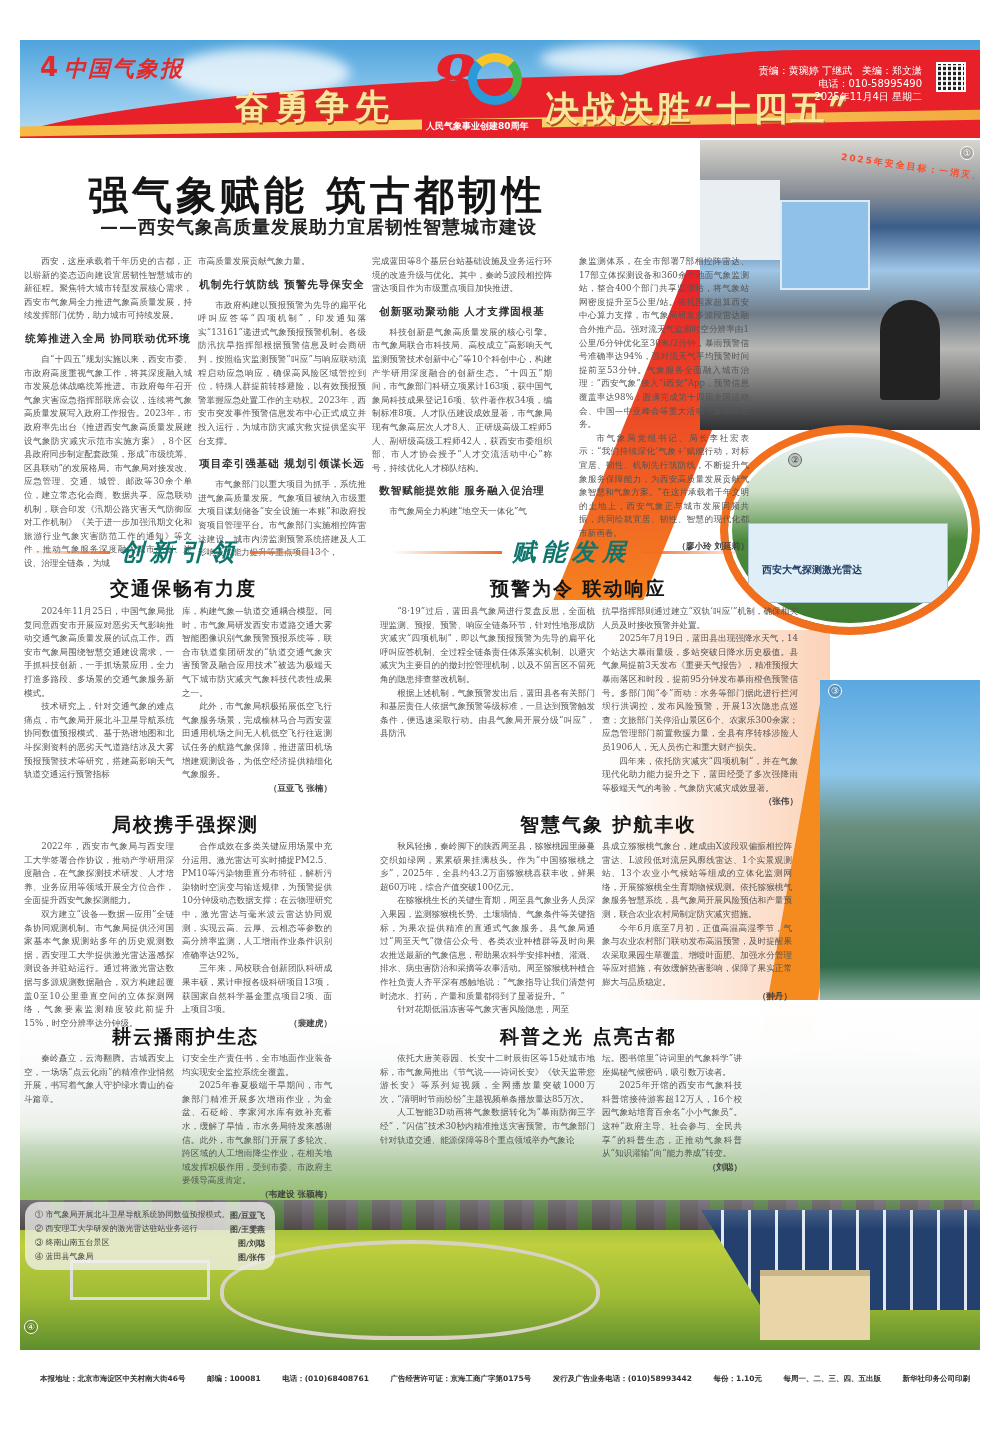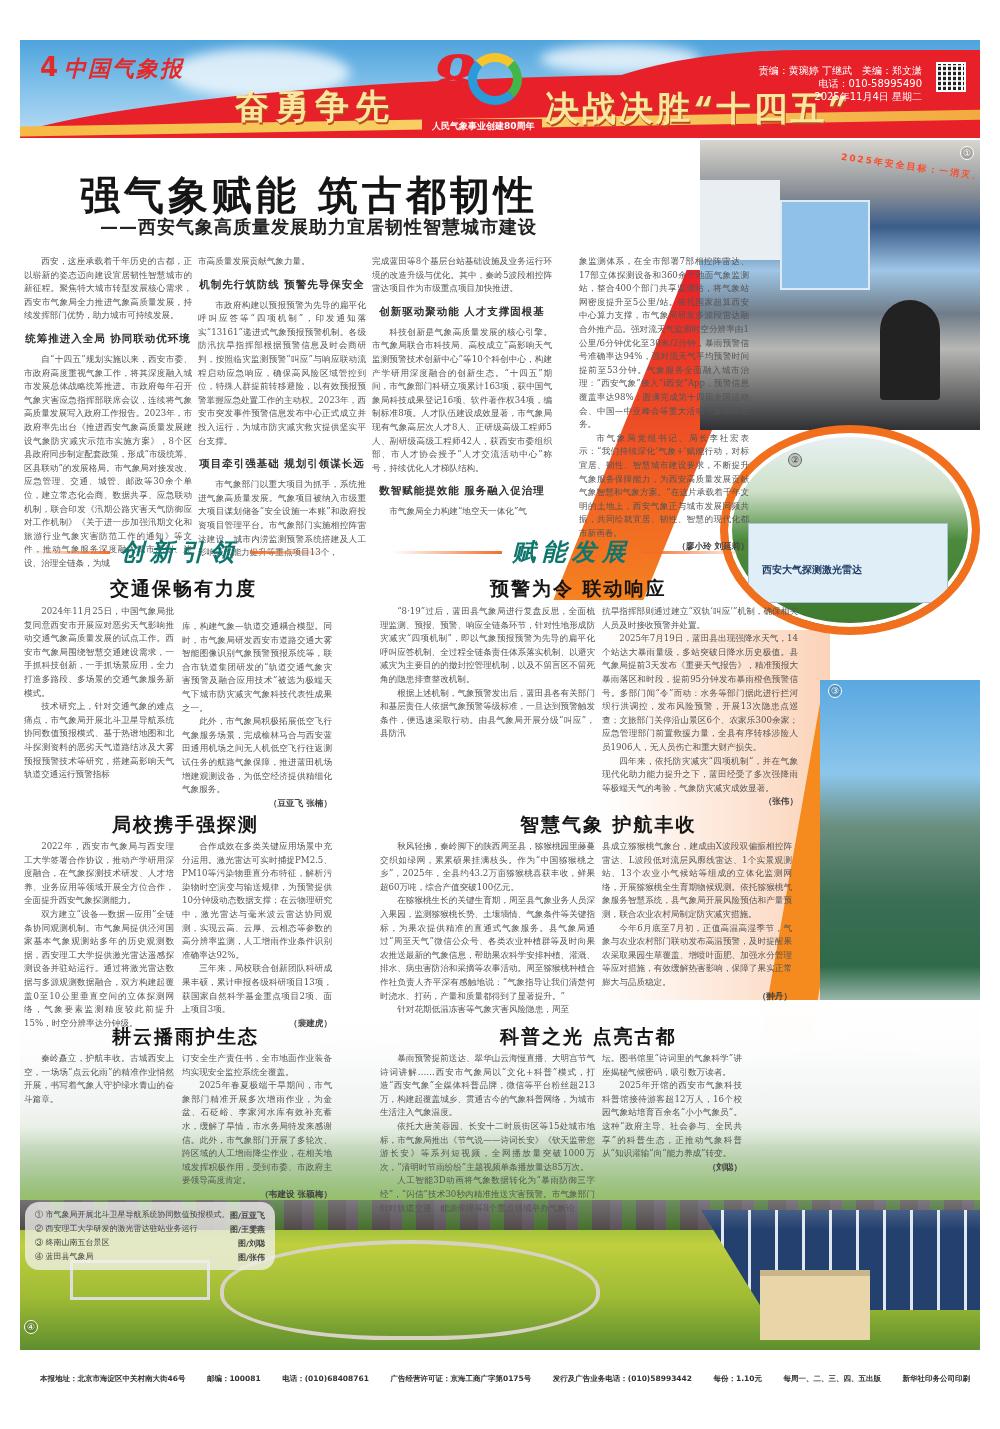--- a/index.html
+++ b/index.html
@@ -16,21 +16,21 @@
 .banner .redright{position:absolute;right:0;top:10px;width:440px;height:90px;background:#e8202a;border-radius:60% 0 0 0/100% 0 0 0;}
 .page-no{position:absolute;left:20px;top:12px;color:#e32a2a;font:bold 26px "DejaVu Sans",sans-serif;}
 .paper-name{position:absolute;left:44px;top:14px;color:#e32a2a;font:italic bold 22px "DejaVu Serif",serif;letter-spacing:2px;}
 .slogan{position:absolute;font:bold 34px "DejaVu Serif",serif;color:#fbe6a0;text-shadow:1px 2px 0 #b5501a;letter-spacing:6px;}
 .slogan.left{left:215px;top:44px;}
 .slogan.right{left:525px;top:46px;letter-spacing:3px;font-family:Liberation Mono, monospace;}
 .logo80{position:absolute;left:410px;top:5px;width:100px;height:90px;}
 .logo80 .eight{position:absolute;left:0;top:0;font:bold italic 68px "DejaVu Serif",serif;color:#e8202a;line-height:70px;}
 .logo80 .zero{position:absolute;left:38px;top:8px;width:54px;height:52px;border-radius:50%;border:9px solid #2a9ad8;border-top-color:#f7c52a;border-right-color:#43b649;}
 .logo80 .years{position:absolute;left:38px;top:60px;font:bold italic 10px "DejaVu Serif",serif;color:#e8202a;}
-.logo80 .cap{position:absolute;left:-8px;top:74px;width:120px;font:bold 9px "DejaVu Sans",sans-serif;color:#fff;background:#e8202a;padding:1px 10px;white-space:nowrap;}
+.logo80 .cap{position:absolute;left:-8px;top:74px;width:120px;font:bold 9px "DejaVu Sans",sans-serif;color:#fff;background:#e8202a;padding:1px 4px;white-space:nowrap;}
 .edinfo{position:absolute;right:58px;top:24px;text-align:right;color:#fff;font:10px "DejaVu Sans",sans-serif;line-height:13px;}
 .qr{position:absolute;right:14px;top:22px;width:30px;height:30px;background:
  repeating-linear-gradient(90deg,#222 0 3px,#fff 3px 5px),#fff;border:2px solid #fff;}
 .qr::after{content:"";position:absolute;inset:0;background:repeating-linear-gradient(0deg,transparent 0 3px,rgba(255,255,255,.8) 3px 5px);}
 .swoosh-orange{position:absolute;left:600px;top:230px;width:90px;height:330px;background:linear-gradient(180deg,#e8202a,#f58220);transform:skewX(-22deg);}
 
 .photo1{position:absolute;left:680px;top:100px;width:280px;height:290px;
  background:linear-gradient(180deg,#d9d6cf 0%,#8a8f96 18%,#3a5d8a 30%,#9fc6e6 45%,#6f7c88 60%,#b7b7b4 72%,#2f3033 100%);}
 .photo1 .screen{position:absolute;left:80px;top:60px;width:90px;height:90px;background:#8fc1e9;border:2px solid #dfeaf4;}
 .photo1 .screen2{position:absolute;left:0;top:40px;width:80px;height:80px;background:#e9eef3;}
@@ -50,21 +50,21 @@
 .land{position:absolute;left:0;top:960px;width:960px;height:350px;
  background:linear-gradient(180deg,rgba(255,255,255,0) 0%,#d9e3e0 12%,#9db59a 28%,#4f8a3a 42%,#6aa53a 55%,#bfcf3e 70%,#9fbb35 85%,#5e8e2e 100%);}
 .land .mtn{position:absolute;left:0;top:20px;width:960px;height:90px;background:linear-gradient(180deg,rgba(180,196,200,.0),rgba(150,170,170,.7));clip-path:polygon(0 60%,10% 30%,22% 50%,35% 20%,48% 45%,60% 25%,74% 50%,86% 30%,100% 45%,100% 100%,0 100%);}
 .land .trees{position:absolute;left:0;top:200px;width:960px;height:30px;background:repeating-linear-gradient(90deg,#3c2a4a 0 18px,#4a3460 18px 30px,#2f5a2a 30px 44px);opacity:.8;}
 .land .garden{position:absolute;left:200px;top:240px;width:380px;height:100px;border:4px solid #d8d2c4;border-radius:50% 50% 45% 45%;}
 .land .garden2{position:absolute;left:50px;top:260px;width:140px;height:40px;border:3px solid #ddd;}
 .land .greenhouse{position:absolute;left:650px;top:210px;width:310px;height:100px;background:repeating-linear-gradient(90deg,#23406e 0 24px,#dfe8f0 24px 27px);clip-path:polygon(10% 0,100% 0,100% 100%,30% 100%);}
 .land .house{position:absolute;left:740px;top:270px;width:110px;height:70px;background:#e8d6a8;border-top:6px solid #c8b68a;}
 .land .overlay-top{position:absolute;left:0;top:0;width:960px;height:230px;background:linear-gradient(180deg,#fff 0%,rgba(255,255,255,.85) 55%,rgba(255,255,255,0) 100%);}
 
-.headline{position:absolute;left:60px;top:128px;font:bold 40px "DejaVu Sans",sans-serif;color:#151515;letter-spacing:4px;}
+.headline{position:absolute;left:68px;top:128px;font:bold 40px "DejaVu Sans",sans-serif;color:#151515;letter-spacing:4px;}
 .subhead{position:absolute;left:80px;top:175px;font:bold 18px "DejaVu Serif",serif;color:#222;letter-spacing:1px;}
 .col{position:absolute;font-size:8.6px;line-height:13.6px;color:#555;text-align:justify;font-family:"DejaVu Serif",serif;}
 .col p{text-indent:2em;}
 .col h4{font:bold 10.5px "DejaVu Sans",sans-serif;color:#333;text-align:center;margin:9px 0 7px;letter-spacing:1px;}
 .col .byline{text-align:right;font-weight:bold;color:#444;}
 .sec-banner{position:absolute;height:30px;display:flex;align-items:center;}
 .sec-banner .ln{height:3px;background:linear-gradient(90deg,rgba(242,110,40,0),#f26e28);flex:1;}
 .sec-banner .ln.r{background:linear-gradient(90deg,#f26e28,rgba(242,110,40,0));}
 .sec-banner span{font:italic bold 24px "DejaVu Serif",serif;color:#0f766e;padding:0 10px;letter-spacing:6px;}
 .story-title{position:absolute;font:bold 19px "DejaVu Sans",sans-serif;color:#151515;letter-spacing:2px;white-space:nowrap;}
@@ -150,41 +150,41 @@
     </div>
   <div class="col" style="left:352px;top:215px;width:180px;">
       <p style="text-indent: 0px;">完成蓝田等8个基层台站基础设施及业务运行环境的改造升级与优化。其中，秦岭5波段相控阵雷达项目作为市级重点项目加快推进。</p>
       <h4>创新驱动聚动能 人才支撑固根基</h4>
       <p>科技创新是气象高质量发展的核心引擎。市气象局联合市科技局、高校成立“高影响天气监测预警技术创新中心”等10个科创中心，构建产学研用深度融合的创新生态。“十四五”期间，市气象部门科研立项累计163项，获中国气象局科技成果登记16项、软件著作权34项，编制标准8项。人才队伍建设成效显著，市气象局现有气象高层次人才8人、正研级高级工程师5人、副研级高级工程师42人，获西安市委组织部、市人才协会授予“人才交流活动中心”称号，持续优化人才梯队结构。</p>
       <h4>数智赋能提效能 服务融入促治理</h4>
       <p>市气象局全力构建“地空天一体化”气</p>
     </div>
   <div class="col" style="left:559px;top:215px;width:170px;">
       <p style="text-indent: 0px;">象监测体系，在全市部署7部相控阵雷达、17部立体探测设备和360余个地面气象监测站，整合400个部门共享监测站，将气象站网密度提升至5公里/站。依托国家超算西安中心算力支撑，市气象局研发多波段雷达融合外推产品。强对流天气监测时空分辨率由1公里/6分钟优化至30米/2分钟，暴雨预警信号准确率达94%，强对流天气平均预警时间提前至53分钟。气象服务全面融入城市治理：“西安气象”接入“i西安”App，预警信息覆盖率达98%；圆满完成第十四届全国运动会、中国—中亚峰会等重大活动气象保障任务。</p>
-      <p>市气象局党组书记、局长李社宏表示：“我们持续深化‘气象+’赋能行动，对标宜居、韧性、智慧城市建设要求，不断提升气象服务保障能力，为西安高质量发展贡献气象智慧和气象方案。”在这片承载着千年文明的土地上，西安气象正与城市发展同频共振，共同绘就宜居、韧性、智慧的现代化都市新画卷。</p>
+      <p>市气象局党组书记、局长李社宏表示：“我们持续深化‘气象+’赋能行动，对标宜居、韧性、机制先行筑防线，不断提升气象服务保障能力，为西安高质量发展贡献气象智慧和气象方案。”在这片承载着千年文明的土地上，西安气象正与城市发展同频共振，共同绘就宜居、韧性、智慧的现代化都市新画卷。</p>
       <div class="byline">（廖小玲 刘延莉）</div>
     </div>
 
   <div class="sec-banner" style="left:10px;top:497px;width:300px;">
     <div class="ln"></div>
     <span>创新引领</span>
     <div class="ln r"></div>
   </div>
   <div class="sec-banner" style="left:372px;top:497px;width:360px;">
     <div class="ln"></div>
     <span>赋能发展</span>
     <div class="ln r"></div>
   </div>
 
   <div class="story-title" style="left:90px;top:536px;">交通保畅有力度</div>
   <div class="col" style="left:4px;top:565px;width:150px;">
       <p>2024年11月25日，中国气象局批复同意西安市开展应对恶劣天气影响推动交通气象高质量发展的试点工作。西安市气象局围绕智慧交通建设需求，一手抓科技创新，一手抓场景应用，全力打造多路段、多场景的交通气象服务新模式。</p>
       <p>技术研究上，针对交通气象的难点痛点，市气象局开展北斗卫星导航系统协同数值预报模式、基于热谱地图和北斗探测资料的恶劣天气道路结冰及大雾预报预警技术等研究，搭建高影响天气轨道交通运行预警指标</p>
     </div>
-  <div class="col" style="left:162px;top:580px;width:150px;">
+  <div class="col" style="left:162px;top:565px;width:150px;">
       <p style="text-indent: 0px;">库，构建气象—轨道交通耦合模型。同时，市气象局研发西安市道路交通大雾智能图像识别气象预警预报系统等，联合市轨道集团研发的“轨道交通气象灾害预警及融合应用技术”被选为极端天气下城市防灾减灾气象科技代表性成果之一。</p>
       <p>此外，市气象局积极拓展低空飞行气象服务场景，完成榆林马合与西安蓝田通用机场之间无人机低空飞行往返测试任务的航路气象保障，推进蓝田机场增建观测设备，为低空经济提供精细化气象服务。</p>
       <div class="byline">（豆亚飞 张楠）</div>
     </div>
 
   <div class="story-title" style="left:470px;top:536px;">预警为令 联动响应</div>
   <div class="col" style="left:360px;top:565px;width:215px;">
       <p>“8·19”过后，蓝田县气象局进行复盘反思，全面梳理监测、预报、预警、响应全链条环节，针对性地形成防灾减灾“四项机制”，即以气象预报预警为先导的扁平化呼叫应答机制、全过程全链条责任体系落实机制、以避灾减灾为主要目的的撤封控管理机制，以及不留盲区不留死角的隐患排查整改机制。</p>
       <p>根据上述机制，气象预警发出后，蓝田县各有关部门和基层责任人依据气象预警等级标准，一旦达到预警触发条件，便迅速采取行动。由县气象局开展分级“叫应”，县防汛</p>
     </div>
@@ -213,31 +213,30 @@
       <p>针对花期低温冻害等气象灾害风险隐患，周至</p>
     </div>
   <div class="col" style="left:582px;top:800px;width:190px;">
       <p style="text-indent: 0px;">县成立猕猴桃气象台，建成由X波段双偏振相控阵雷达、L波段低对流层风廓线雷达、1个实景观测站、13个农业小气候站等组成的立体化监测网络，开展猕猴桃全生育期物候观测。依托猕猴桃气象服务智慧系统，县气象局开展风险预估和产量预测，联合农业农村局制定防灾减灾措施。</p>
       <p>今年6月底至7月初，正值高温高湿季节，气象与农业农村部门联动发布高温预警，及时提醒果农采取果园生草覆盖、增喷叶面肥、加强水分管理等应对措施，有效缓解热害影响，保障了果实正常膨大与品质稳定。</p>
       <div class="byline">（翀丹）</div>
     </div>
 
   <div class="story-title" style="left:92px;top:984px;">耕云播雨护生态</div>
   <div class="col" style="left:4px;top:1012px;width:150px;">
-      <p>秦岭矗立，护航丰收。古城西安上空，一场场“点云化雨”的精准作业悄然开展，书写着气象人守护绿水青山的奋斗篇章。</p>
+      <p>秦岭矗立，云海翻腾。古城西安上空，一场场“点云化雨”的精准作业悄然开展，书写着气象人守护绿水青山的奋斗篇章。</p>
     </div>
   <div class="col" style="left:162px;top:1012px;width:150px;">
       <p style="text-indent: 0px;">订安全生产责任书，全市地面作业装备均实现安全监控系统全覆盖。</p>
       <p>2025年春夏极端干旱期间，市气象部门精准开展多次增雨作业，为金盆、石砭峪、李家河水库有效补充蓄水，缓解了旱情，市水务局特发来感谢信。此外，市气象部门开展了多轮次、跨区域的人工增雨降尘作业，在相关地域发挥积极作用，受到市委、市政府主要领导高度肯定。</p>
       <div class="byline">（韦建设 张颖梅）</div>
     </div>
 
   <div class="story-title" style="left:480px;top:984px;">科普之光 点亮古都</div>
   <div class="col" style="left:360px;top:1012px;width:215px;">
-      <p>暴雨预警提前送达、翠华山云海慢直播、大明宫节气诗词讲解……西安市气象局以“文化+科普”模式，打造“西安气象”全媒体科普品牌，微信等平台粉丝超213万，构建起覆盖城乡、贯通古今的气象科普网络，为城市生活注入气象温度。</p>
       <p>依托大唐芙蓉园、长安十二时辰街区等15处城市地标，市气象局推出《节气说——诗词长安》《钦天监带您游长安》等系列短视频，全网播放量突破1000万次，“清明时节雨纷纷”主题视频单条播放量达85万次。</p>
       <p>人工智能3D动画将气象数据转化为“暴雨防御三字经”，“闪信”技术30秒内精准推送灾害预警。市气象部门针对轨道交通、能源保障等8个重点领域举办气象论</p>
     </div>
   <div class="col" style="left:582px;top:1012px;width:140px;">
       <p style="text-indent: 0px;">坛。图书馆里“诗词里的气象科学”讲座揭秘气候密码，吸引数万读者。</p>
       <p>2025年开馆的西安市气象科技科普馆接待游客超12万人，16个校园气象站培育百余名“小小气象员”。这种“政府主导、社会参与、全民共享”的科普生态，正推动气象科普从“知识灌输”向“能力养成”转变。</p>
       <div class="byline">（刘聪）</div>
     </div>
 
   <div class="captions">

